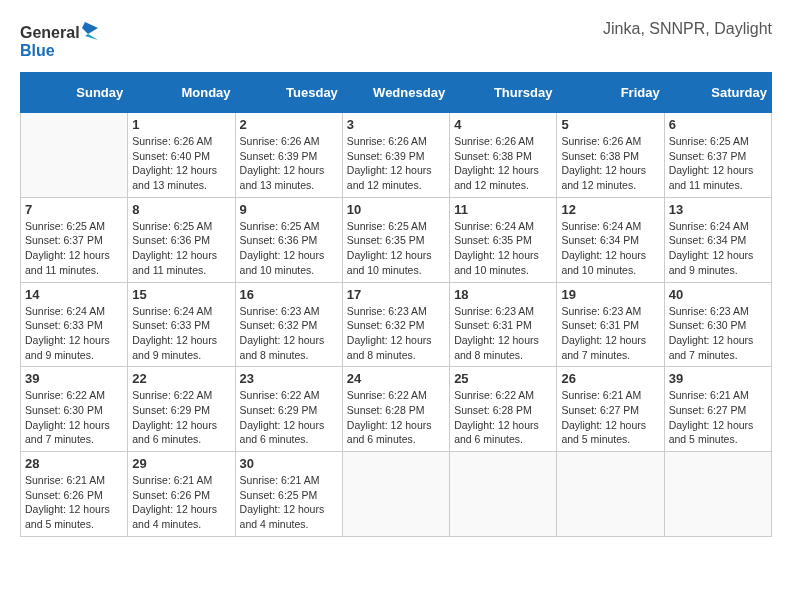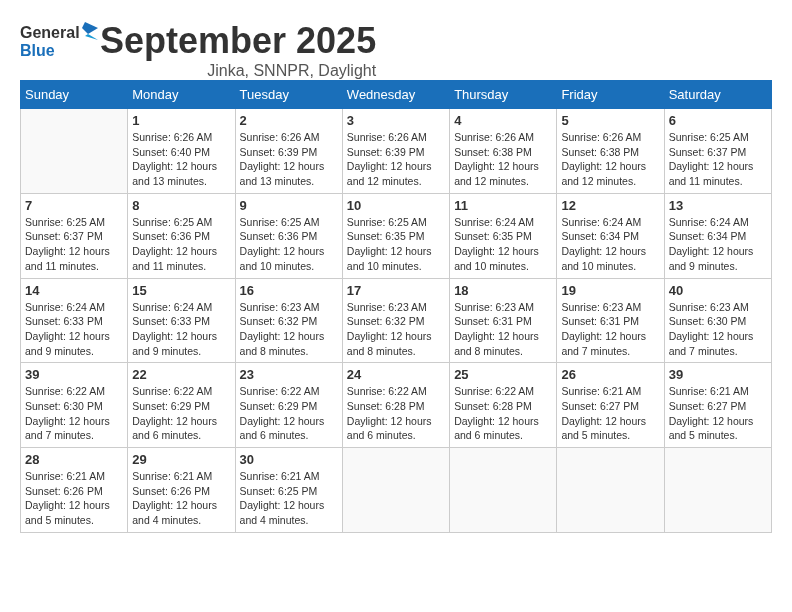--- a/index.html
+++ b/index.html
@@ -6,21 +6,22 @@
     body {
       font-family: Arial, sans-serif;
       background: #fff;
       width: 792px;
       min-height: 612px;
       padding: 20px;
     }
     .header {
       display: flex;
       align-items: flex-start;
-      margin-bottom: 0;
+      justify-content: space-between;
+      margin-bottom: 8px;
     }
     .title-block {
       text-align: right;
     }
     .month-title {
       font-size: 36px;
       font-weight: bold;
       color: #333;
     }
     .location {
@@ -28,24 +29,24 @@
       color: #555;
     }
     .calendar {
       width: 100%;
       border-collapse: collapse;
       font-size: 11px;
     }
     .calendar th {
       background-color: #1a6fba;
       color: #fff;
-      padding: 6px 4px;
-      text-align: left;
+      padding: 12px 4px;
+      text-align: right;
       font-size: 13px;
-      font-weight: normal;
+      font-weight: bold;
       border: 1px solid #1a6fba;
     }
     .calendar td {
       border: 1px solid #ccc;
       vertical-align: top;
       padding: 4px;
       width: 107px;
       min-height: 80px;
     }
     .day-num {
@@ -75,21 +76,20 @@
 <div class="header">
   <div class="logo-wrapper">
       <svg width="80" height="44" viewBox="0 0 80 44">
         <text x="0" y="18" font-size="16" font-weight="bold" fill="#333" font-family="Arial">General</text>
         <polygon points="65,2 78,8 68,14 62,8" fill="#1a6fba"></polygon>
         <polygon points="68,14 78,20 65,16" fill="#1a9ad4"></polygon>
         <text x="0" y="36" font-size="16" font-weight="bold" fill="#1a6fba" font-family="Arial">Blue</text>
       </svg>
     </div>
   <div class="title-block">
-    <div class="month-title">September 2025</div>
     <div class="location">Jinka, SNNPR, Daylight</div>
   </div>
 </div>
 
 <table class="calendar">
   <thead>
     <tr>
     <th>Sunday</th>
         <th>Monday</th>
         <th>Tuesday</th>

